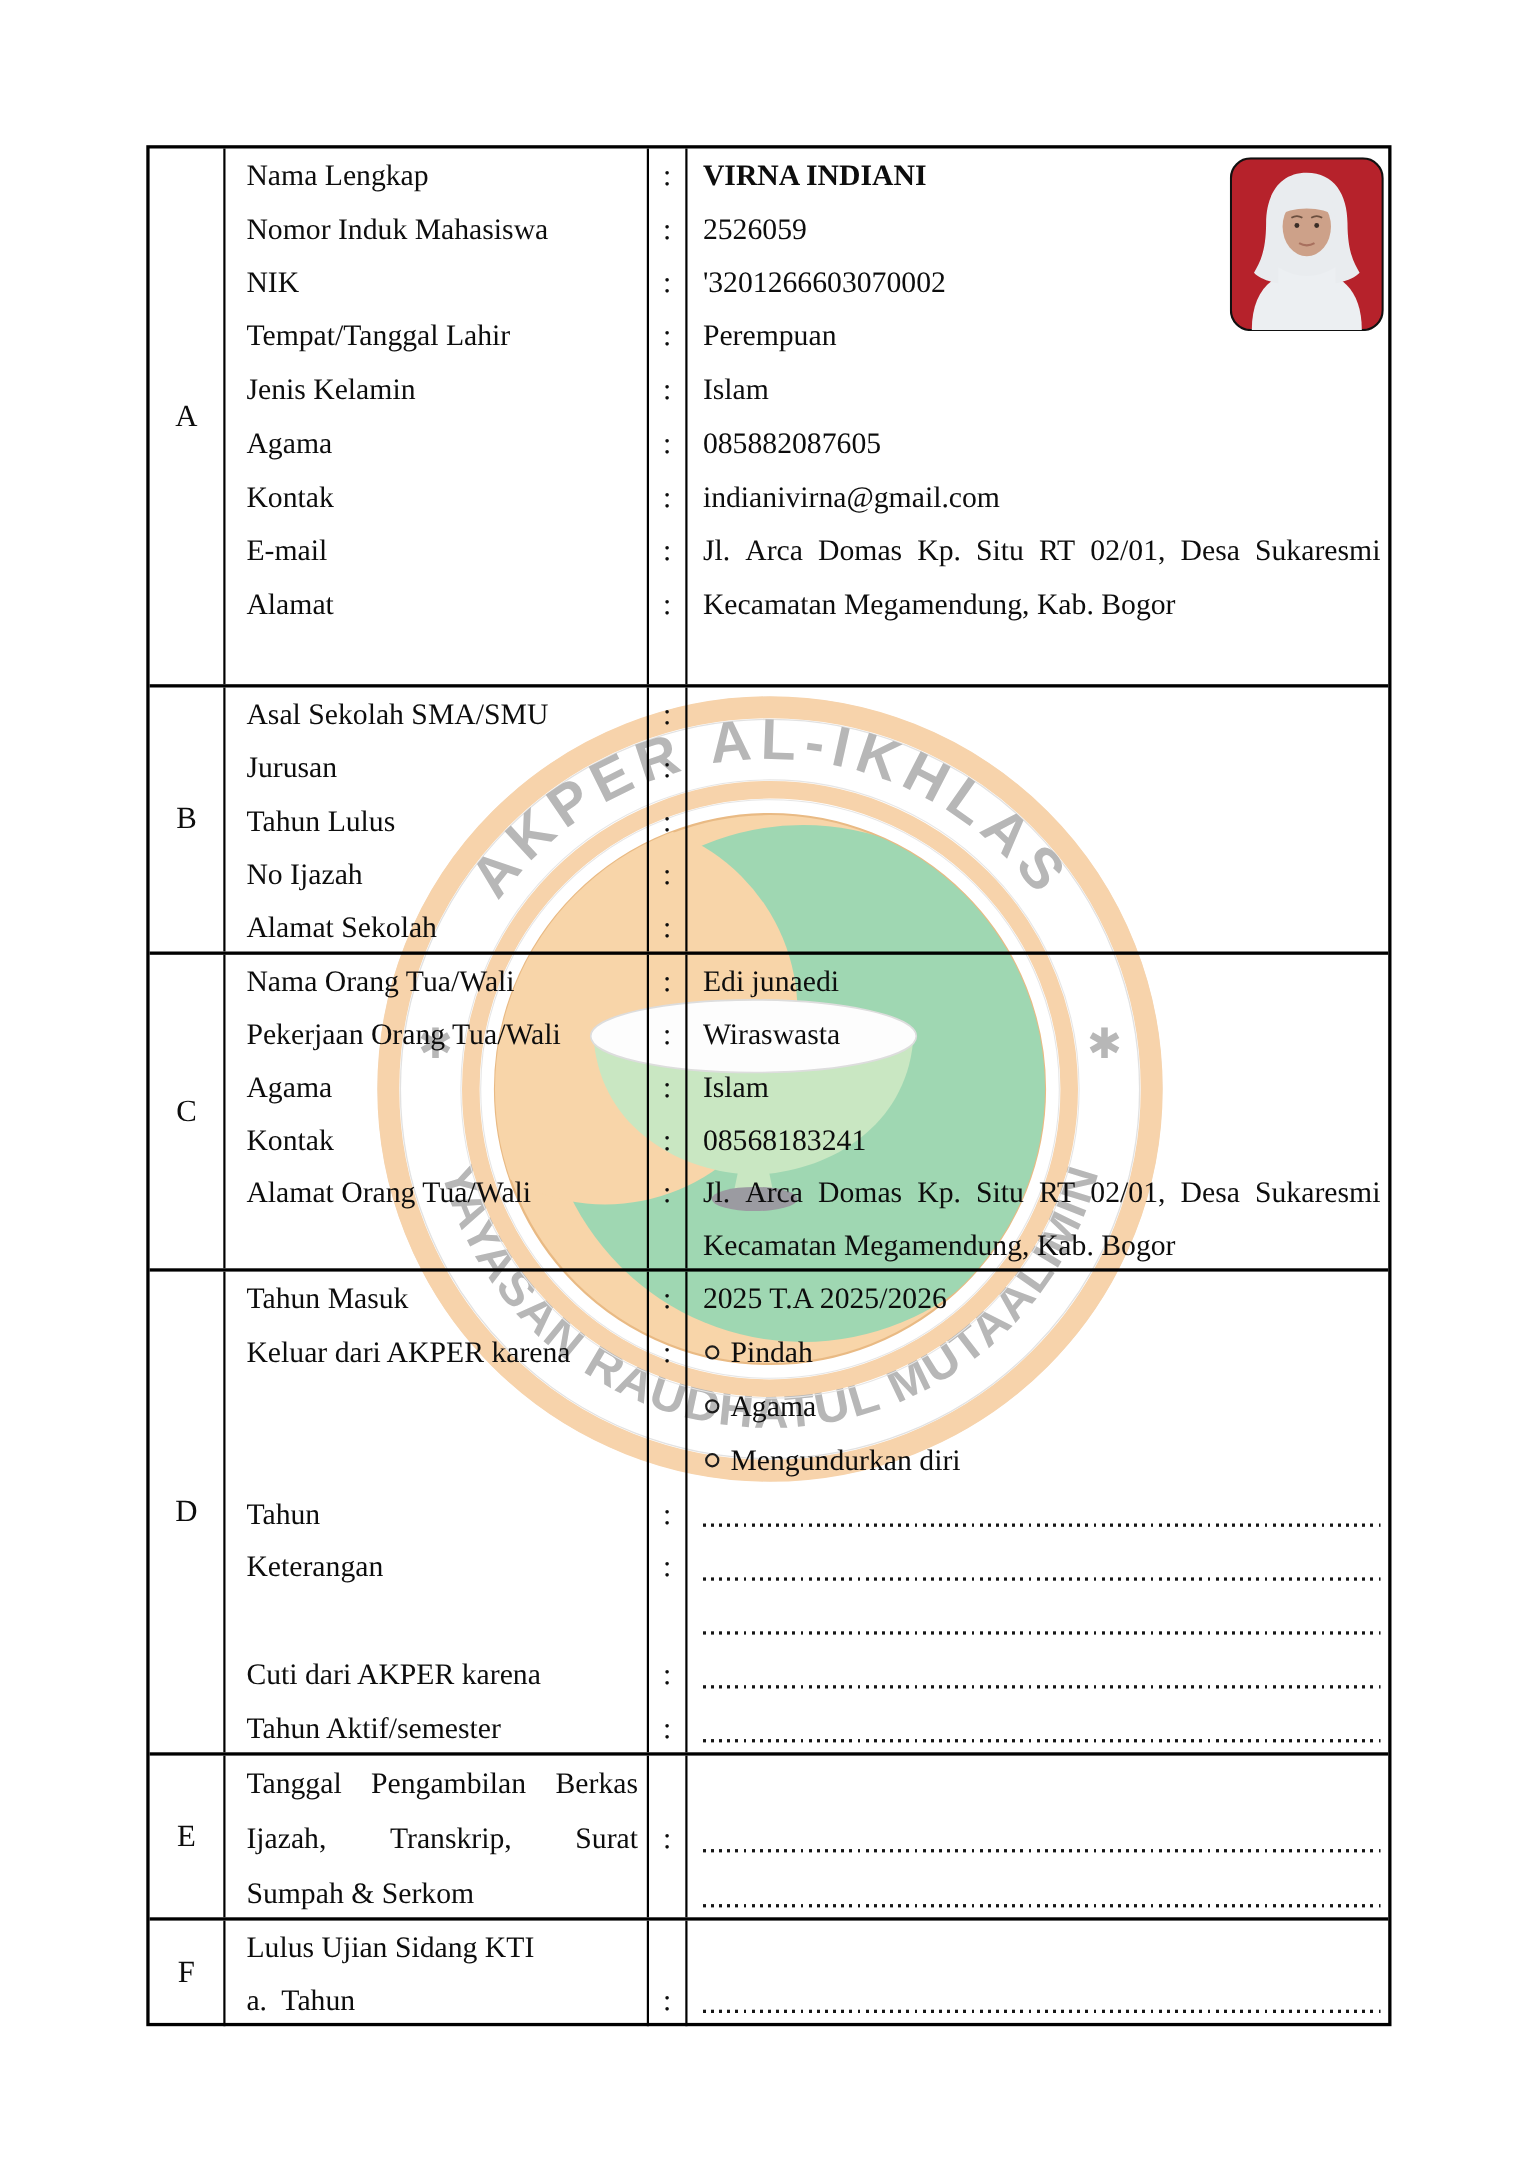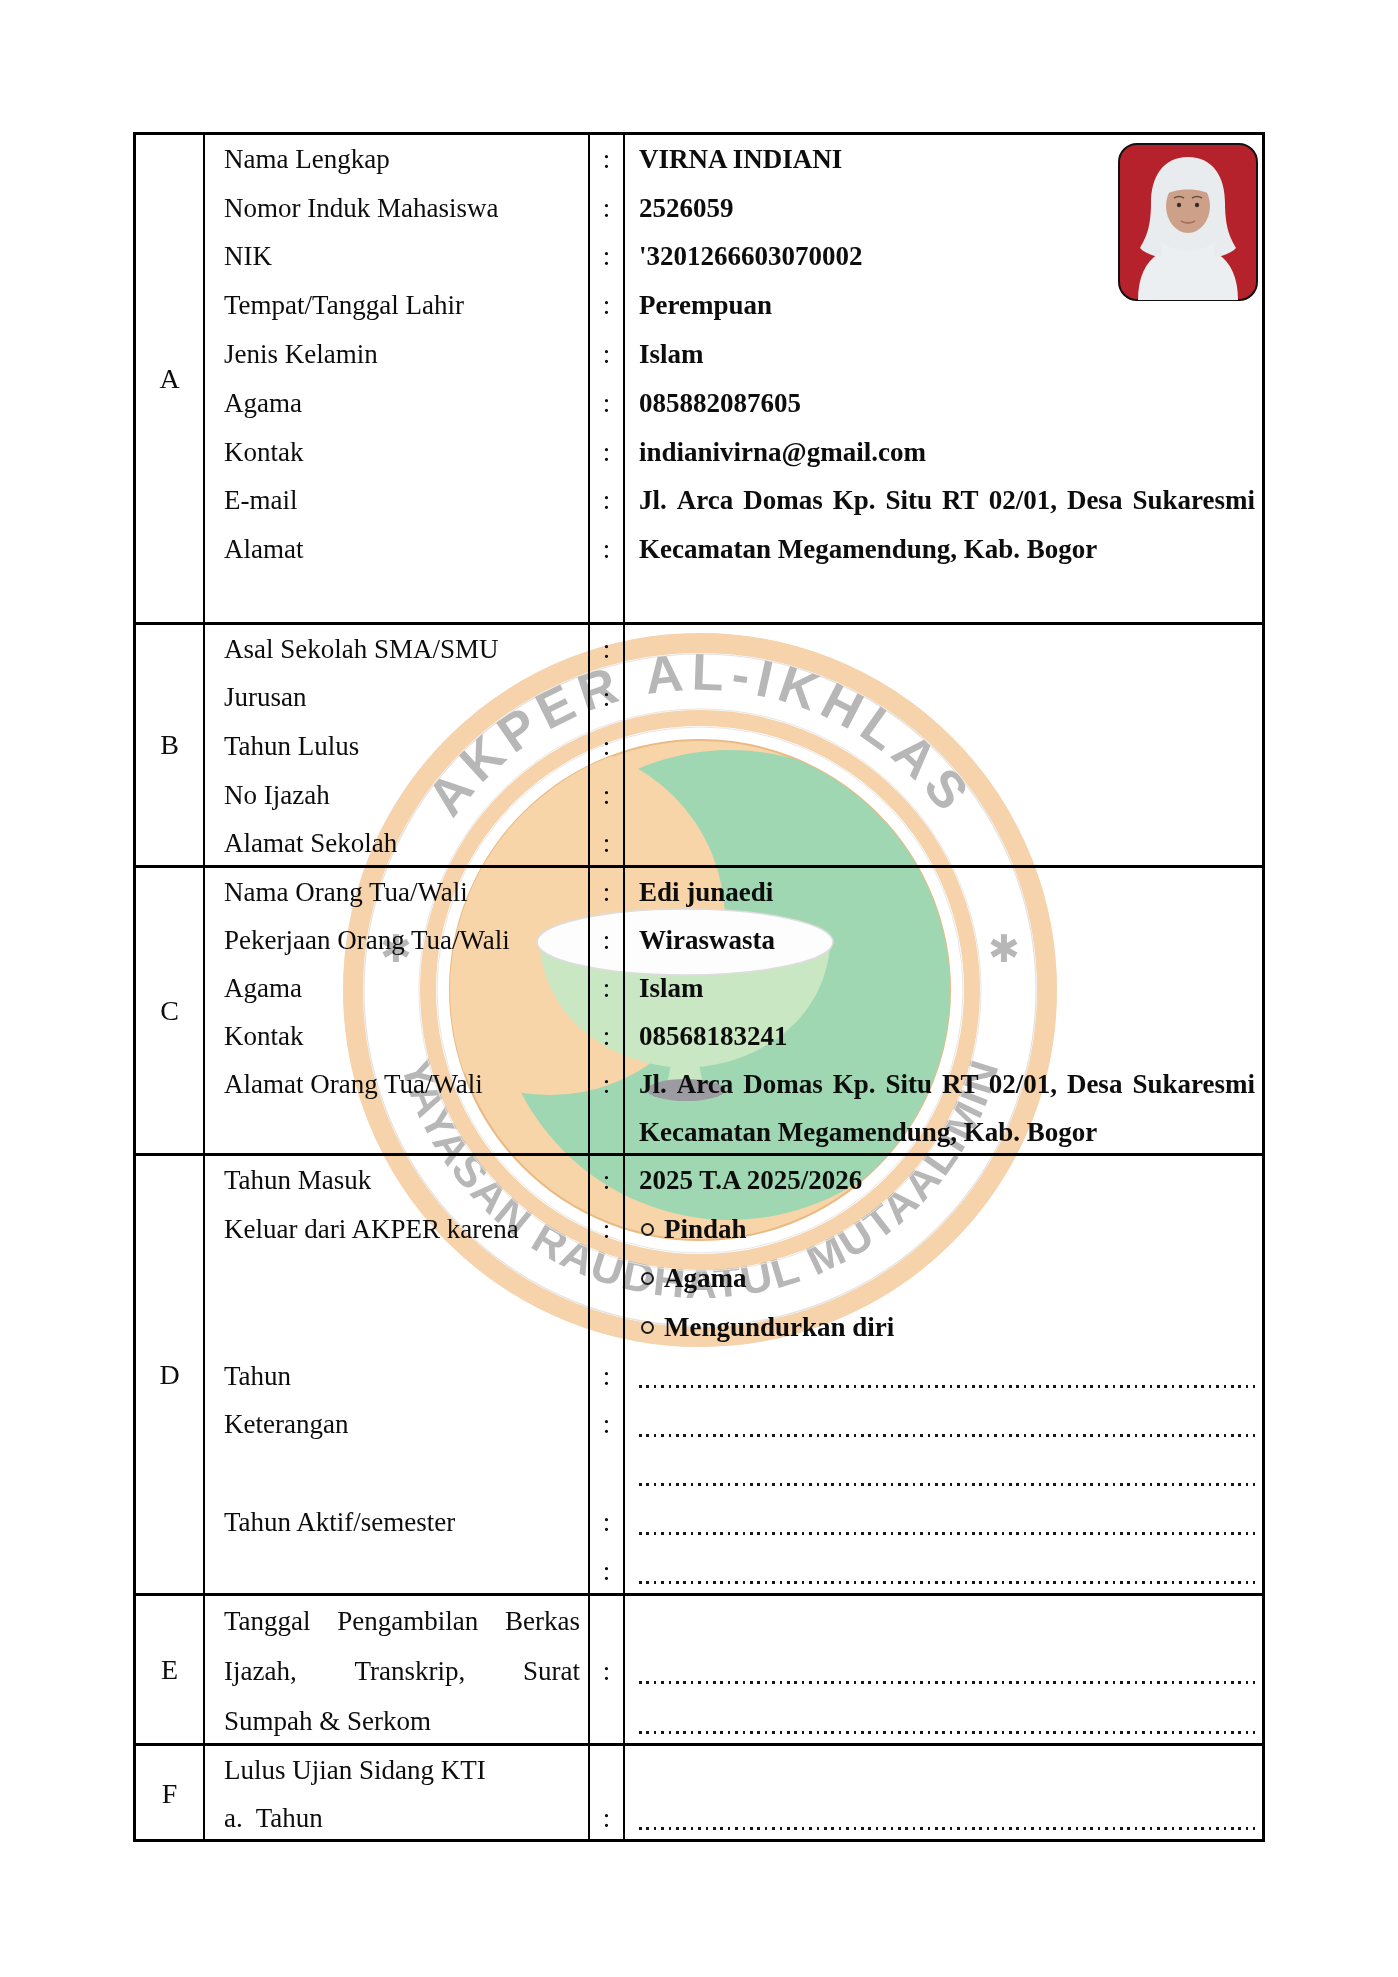--- a/index.html
+++ b/index.html
@@ -29,21 +29,21 @@
   .c-label{width:385px;border-right:2px solid #000;}
   .c-colon{width:35px;border-right:2px solid #000;}
   .c-value{flex:1;min-width:0;}
   .letter{font-size:28px;}
 
   .ln{display:flex;align-items:center;box-sizing:border-box;}
   .sec-0 .ln{height:48.8px;} .sec-1 .ln{height:48.6px;} .sec-2 .ln{height:48px;}
   .sec-3 .ln{height:48.9px;} .sec-4 .ln{height:50px;} .sec-5 .ln{height:48px;}
   .lab-ln{padding:0 8px 0 19px;}
   .col-ln{justify-content:center;}
-  .val-ln{padding:0 7px 0 14px;font-weight:bold;}
+  .val-ln{padding:0 7px 0 14px;}
   .b{font-weight:bold;}
   .justify{display:flex;justify-content:space-between;}
   .justify span{white-space:nowrap;}
   .dots{flex:1;height:3px;align-self:flex-end;margin-bottom:12px;
         background:repeating-linear-gradient(90deg,#161616 0 2.6px,transparent 2.6px 7.4px);}
   .radio-circle{width:13px;height:13px;border:2px solid #1c1c1c;border-radius:50%;
         margin:0 10px 0 2px;flex:none;box-sizing:border-box;}
 
   
   .photo{position:absolute;left:1118px;top:143px;width:140px;height:158px;z-index:3;}
@@ -224,20 +224,21 @@
           <div class="letter">D</div>
         </div>
         <div class="cell c-label">
           <div class="ln lab-ln">Tahun Masuk</div>
           <div class="ln lab-ln">Keluar dari AKPER karena</div>
           <div class="ln lab-ln"></div>
           <div class="ln lab-ln"></div>
           <div class="ln lab-ln">Tahun</div>
           <div class="ln lab-ln">Keterangan</div>
           <div class="ln lab-ln"></div>
+          <div class="ln lab-ln">Cuti dari AKPER karena</div>
           <div class="ln lab-ln">Tahun Aktif/semester</div>
         </div>
         <div class="cell c-colon">
           <div class="ln col-ln">:</div>
           <div class="ln col-ln">:</div>
           <div class="ln col-ln"></div>
           <div class="ln col-ln"></div>
           <div class="ln col-ln">:</div>
           <div class="ln col-ln">:</div>
           <div class="ln col-ln"></div>

